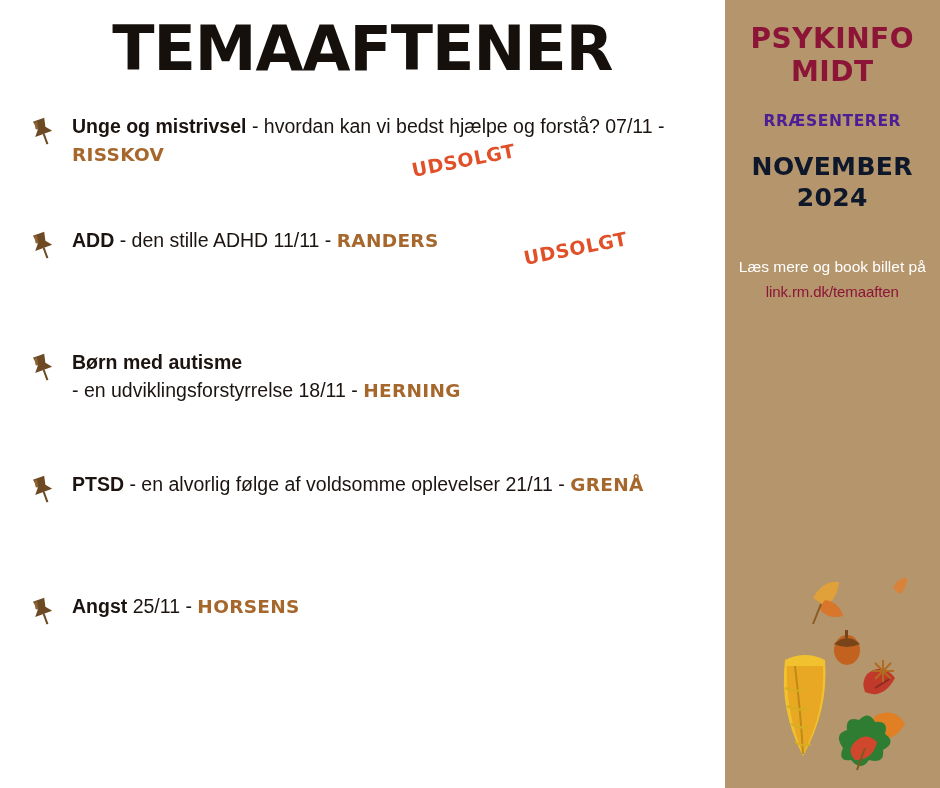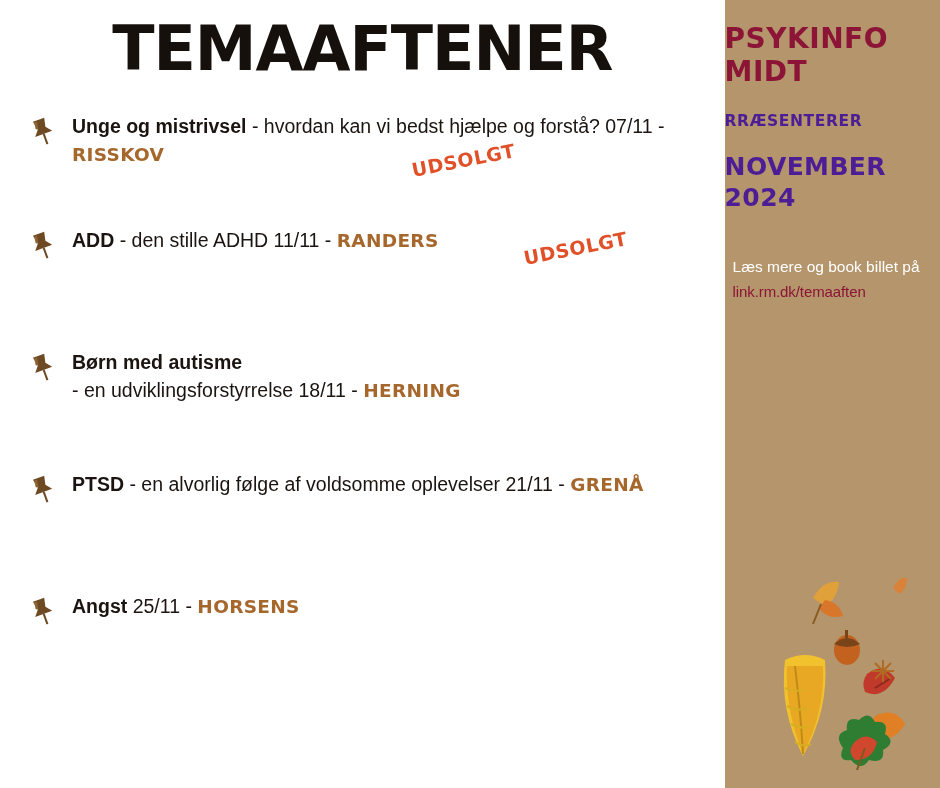--- a/index.html
+++ b/index.html
@@ -84,20 +84,21 @@
   }
   #so-1 { left: 385px; top: 36px; }
   #so-2 { left: 497px; top: 10px; }
 
   
   .right {
     position: relative;
     width: 220px;
     height: 788px;
     background: #b4956c;
+    text-align: center;
     box-sizing: border-box;
     padding-top: 22px;
     overflow: hidden;
   }
   .brand {
     font-family: "DejaVu Sans", sans-serif;
     font-weight: bold;
     font-size: 28px;
     line-height: 1.18;
     color: #8c1436;
@@ -109,21 +110,21 @@
     font-size: 15.5px;
     color: #4c1d95;
     letter-spacing: 0.6px;
     margin-top: 24px;
   }
   .month {
     font-family: "DejaVu Sans", sans-serif;
     font-weight: bold;
     font-size: 25px;
     line-height: 1.22;
-    color: #4c1d95;
+    color: #0f172a;
     letter-spacing: 0.4px;
     margin-top: 22px;
   }
   .booknote {
     margin-top: 42px;
     font-size: 15.5px;
     line-height: 1.5;
     color: #ffffff;
     padding: 0 8px;
   }

